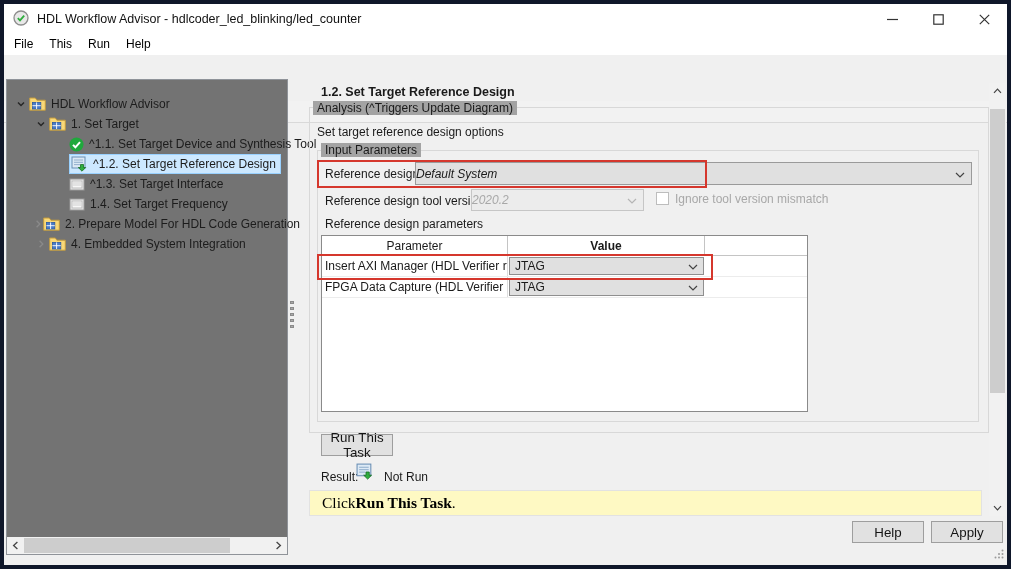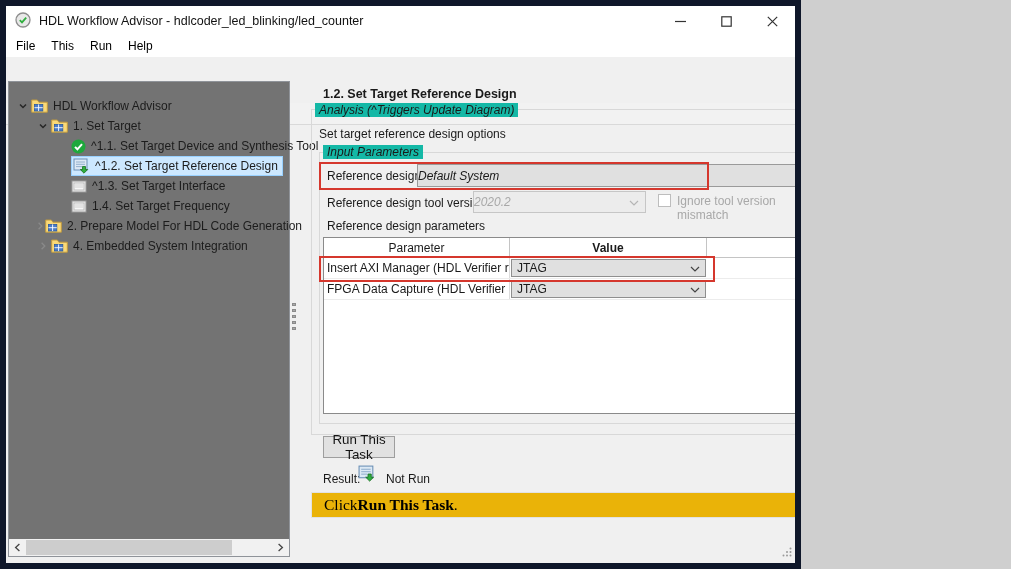--- a/index.html
+++ b/index.html
@@ -1,19 +1,19 @@
 <!DOCTYPE html>
 <html style="--highlight: #d5372d; --selection: #cce8ff; --selection_border: #99d1ff; --check_green: #1fa83c; --arrow_blue: #a9cced; --disabled_text: #a8a8a8;"><head>
 <meta charset="utf-8">
 <style>
   * { margin:0; padding:0; box-sizing:border-box; }
   html,body { background:#cfcfcf; }
   .window{
-    position:relative; width:801px; height:569px;
-    border:6px solid #0f172a; background:#f0f0f0; overflow:hidden;
+    position:relative; width:1011px; height:569px;
+    border:4px solid #0f172a; background:#f0f0f0; overflow:hidden;
     font-family:"Liberation Sans","DejaVu Sans",sans-serif; font-size:12px; color:#1a1a1a;
   }
   
   .titlebar{ display:flex; align-items:center; height:30px; background:#fff; padding-left:9px; }
   .title-text{ margin-left:8px; font-size:12.5px; color:#111; }
   .win-controls{ margin-left:auto; display:flex; height:100%; }
   .win-btn{ width:46px; display:flex; align-items:center; justify-content:center; color:#333; }
   
   .menubar{ display:flex; align-items:center; height:21px; background:#fff; padding-left:4px; }
   .menu-item{ padding:2px 10px 3px 6px; color:#000000; }
@@ -40,21 +40,21 @@
   .hsb-right{ margin-left:auto; }
   
   .splitter{ position:absolute; left:284px; top:75px; width:9px; height:476px; }
   .split-dots{ position:absolute; top:222px; left:2px; display:flex; flex-direction:column; gap:3px; }
   .split-dots i{ width:4px; height:3px; background:#a9a9a9; border:0.5px solid #8b8b8b; }
   
   .task-title{ position:absolute; left:317px; top:81px; font-weight:bold; font-size:12.5px; }
   .gbox{ position:absolute; border:1px solid #d8d8d8; }
   .gb-analysis{ left:305px; top:103px; width:680px; height:326px; }
   .gb-input{ left:313px; top:146px; width:662px; height:272px; }
-  .gb-label{ position:absolute; background:#14b8a6; padding:0 4px;font-style:italic; }
+  .gb-label{ position:absolute; background:#a3a3a3; padding:0 4px; }
   .lbl-analysis{ left:309px; top:97px; }
   .lbl-input{ left:317px; top:139px; }
   .static{ position:absolute; }
   .combo{ position:absolute; background:#e0e0e0; border:1px solid #9a9a9a; display:flex; align-items:center; justify-content:space-between; padding:0 6px 0 0;font-style:italic; }
   .combo .cval{ overflow:hidden; white-space:nowrap; }
   .combo-ref{ left:411px; top:158px; width:557px; height:23px; }
   .combo-disabled{ background:#ececec; border-color:#c6c6c6; color:#a8a8a8; }
   .combo-tool{ left:467px; top:185px; width:173px; height:22px; }
   .checkbox{ position:absolute; left:652px; top:188px; width:13px; height:13px; background:#fff; border:1px solid #bdbdbd; }
   .cb-label{ position:absolute; left:671px; top:188px; color:#a8a8a8; }
@@ -71,21 +71,21 @@
   
   .hl{ position:absolute; border:2px solid var(--highlight,#d5372d); pointer-events:none; z-index:6; }
   .hl-ref{ left:313px; top:156px; width:390px; height:28px; }
   .hl-axi{ left:313px; top:250px; width:396px; height:26px; }
   
   .btn{ background:#e1e1e1; border:1px solid #9e9e9e; display:flex; align-items:center; justify-content:center; color:#141414; }
   .run-btn{ position:absolute; left:317px; top:430px; width:72px; height:22px; }
   .result-label{ position:absolute; left:317px; top:466px; }
   .result-icon{ position:absolute; left:352px; top:459px; }
   .result-status{ position:absolute; left:380px; top:466px; }
-  .msgbox{ position:absolute; left:305px; top:486px; width:673px; height:26px; background:#eab308; border:1px solid #e2e2e2; display:flex; align-items:center; padding-left:12px; font-family:"Liberation Serif","DejaVu Serif",serif; font-size:15.5px; color:#000; }
+  .msgbox{ position:absolute; left:305px; top:486px; width:673px; height:26px; background:#fef9c3; border:1px solid #e2e2e2; display:flex; align-items:center; padding-left:12px; font-family:"Liberation Serif","DejaVu Serif",serif; font-size:15.5px; color:#000; }
   .msgbox b{ font-weight:bold; }
   
   .vsb{ position:absolute; left:985px; top:79px; width:17px; height:433px; background:#f1f1f1; }
   .vsb-btn{ position:absolute; left:0; width:17px; height:16px; display:flex; align-items:center; justify-content:center; color:#555; font-size:9px; }
   .vsb-up{ top:0; } .vsb-down{ bottom:0; }
   .vsb-thumb{ position:absolute; left:1px; top:26px; width:15px; height:284px; background:#cdcdcd; }
   
   .help-btn{ position:absolute; left:848px; top:517px; width:72px; height:22px; }
   .apply-btn{ position:absolute; left:927px; top:517px; width:72px; height:22px; }
   .grip{ position:absolute; right:3px; bottom:3px; color:#9a9a9a; }

